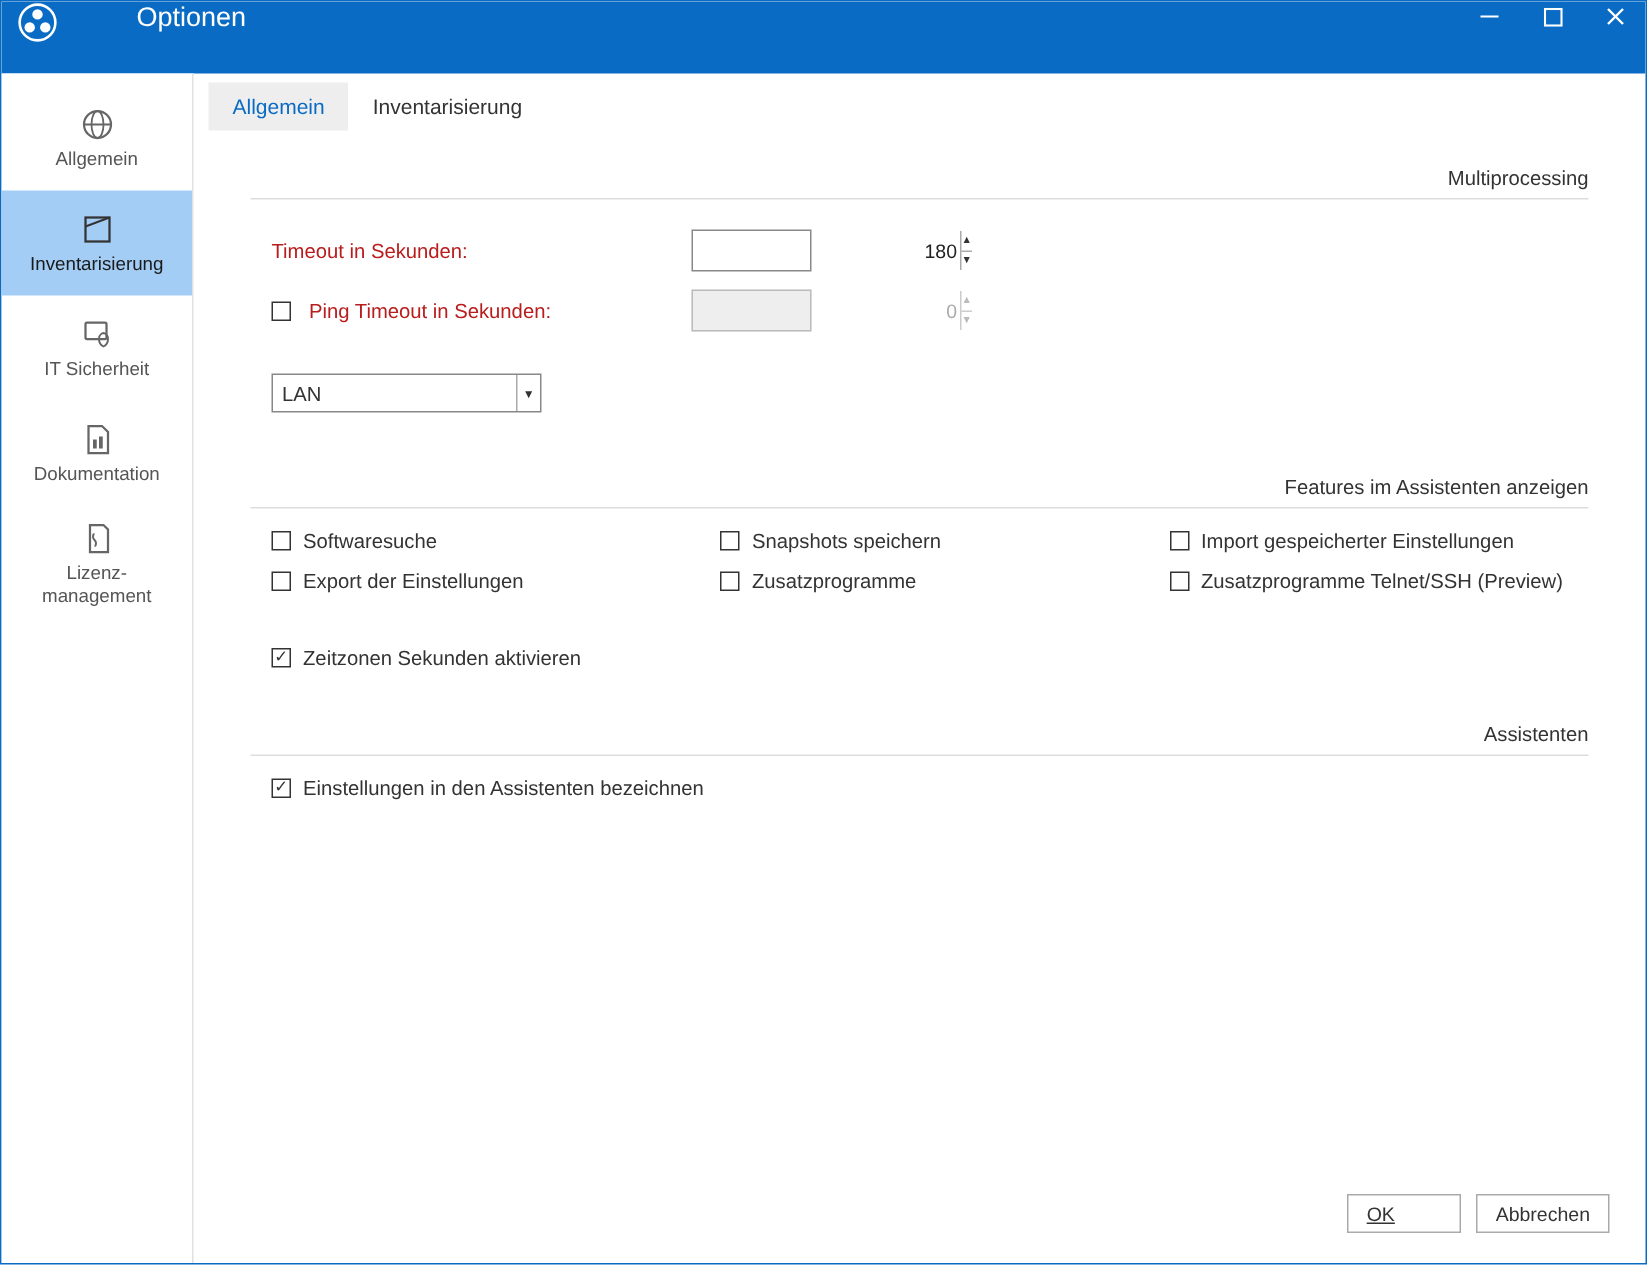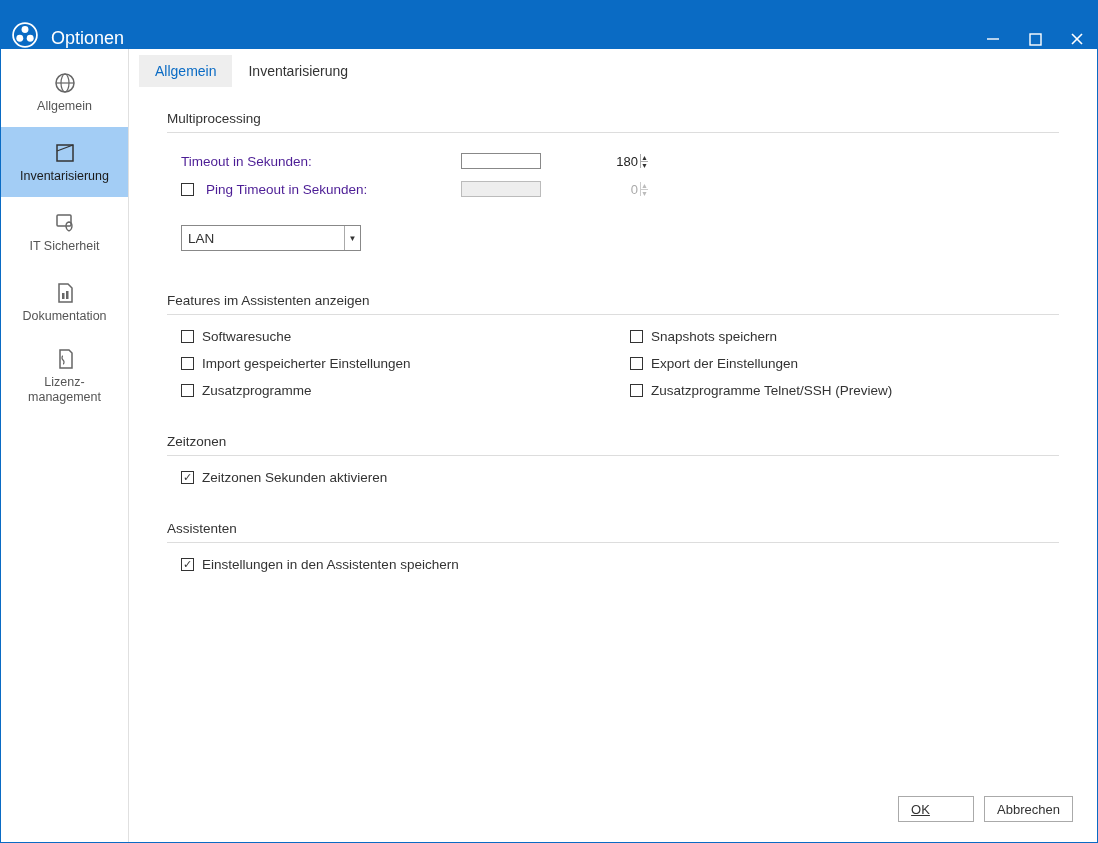--- a/index.html
+++ b/index.html
@@ -11,22 +11,23 @@
   width: 1098px;
   height: 843px;
   overflow: hidden;
   border: 1px solid #0a6bc4;
 }
 .titlebar {
   height: 48px;
   background: #0a6bc4;
   color: #fff;
   display: flex;
-  align-items: flex-end;
+  align-items: flex-start;
   padding: 0 10px;
+  gap: 40px;
 }
 .titlebar .app-icon {
   width: 28px; height: 28px;
   margin-right: 12px;
   display: flex; align-items: center; justify-content: center;
 }
 .titlebar .title {
   font-size: 18px;
   font-weight: 400;
   flex: 1;
@@ -105,29 +106,30 @@
 }
 .section {
   margin-bottom: 36px;
 }
 .section-title {
   font-size: 13.5px;
   color: #333;
   padding-bottom: 6px;
   border-bottom: 1px solid #ddd;
   margin-bottom: 14px;
+  text-align: right;
 }
 .form-row {
   display: flex;
   align-items: center;
   padding: 6px 0 6px 14px;
 }
 .form-row .lab {
   width: 280px;
-  color: #4c1d95;
+  color: #b91c1c;
   font-size: 13.5px;
 }
 .checkbox-lab {
   display: flex;
   align-items: center;
   gap: 12px;
 }
 .chk {
   width: 13px; height: 13px;
   border: 1px solid #333;
@@ -138,21 +140,21 @@
   flex-shrink: 0;
 }
 .chk.checked::after {
   content: "✓";
   font-size: 11px;
   line-height: 11px;
   color: #333;
 }
 .spinner {
   width: 80px;
-  height: 16px;
+  height: 28px;
   border: 1px solid #888;
   display: flex;
   background: #fff;
 }
 .spinner.disabled { background: #eee; border-color: #bbb;}
 .spinner input {
   flex: 1;
   border: none;
   text-align: right;
   padding-right: 2px;
@@ -199,21 +201,21 @@
   height: 100%;
   border-left: 1px solid #aaa;
   display: flex;
   align-items: center;
   justify-content: center;
   font-size: 8px;
   cursor: pointer;
 }
 .features-grid {
   display: grid;
-  grid-template-columns: 1fr 1fr;
+  grid-template-columns: 1fr 1fr 1fr;
   gap: 12px 20px;
   padding-left: 14px;
 }
 .feature {
   display: flex;
   align-items: center;
   gap: 8px;
   font-size: 13.5px;
 }
 .checkrow {
@@ -395,32 +397,31 @@
               <span>Zusatzprogramme</span>
             </div>
           <div class="feature">
               <span class="chk"></span>
               <span>Zusatzprogramme Telnet/SSH (Preview)</span>
             </div>
         </div>
       </div>
 
       <div class="section">
-        <div class="section-title">Zeitzonen</div>
         <div class="checkrow">
           <span class="chk checked"></span>
           <span>Zeitzonen Sekunden aktivieren</span>
         </div>
       </div>
 
       <div class="section">
         <div class="section-title">Assistenten</div>
         <div class="checkrow">
           <span class="chk checked"></span>
-          <span>Einstellungen in den Assistenten speichern</span>
+          <span>Einstellungen in den Assistenten bezeichnen</span>
         </div>
       </div>
 
     </div>
 
     <div class="footer">
       <div class="btn">
           <span class="ul">OK</span>
         </div>
       <div class="btn">Abbrechen</div>

